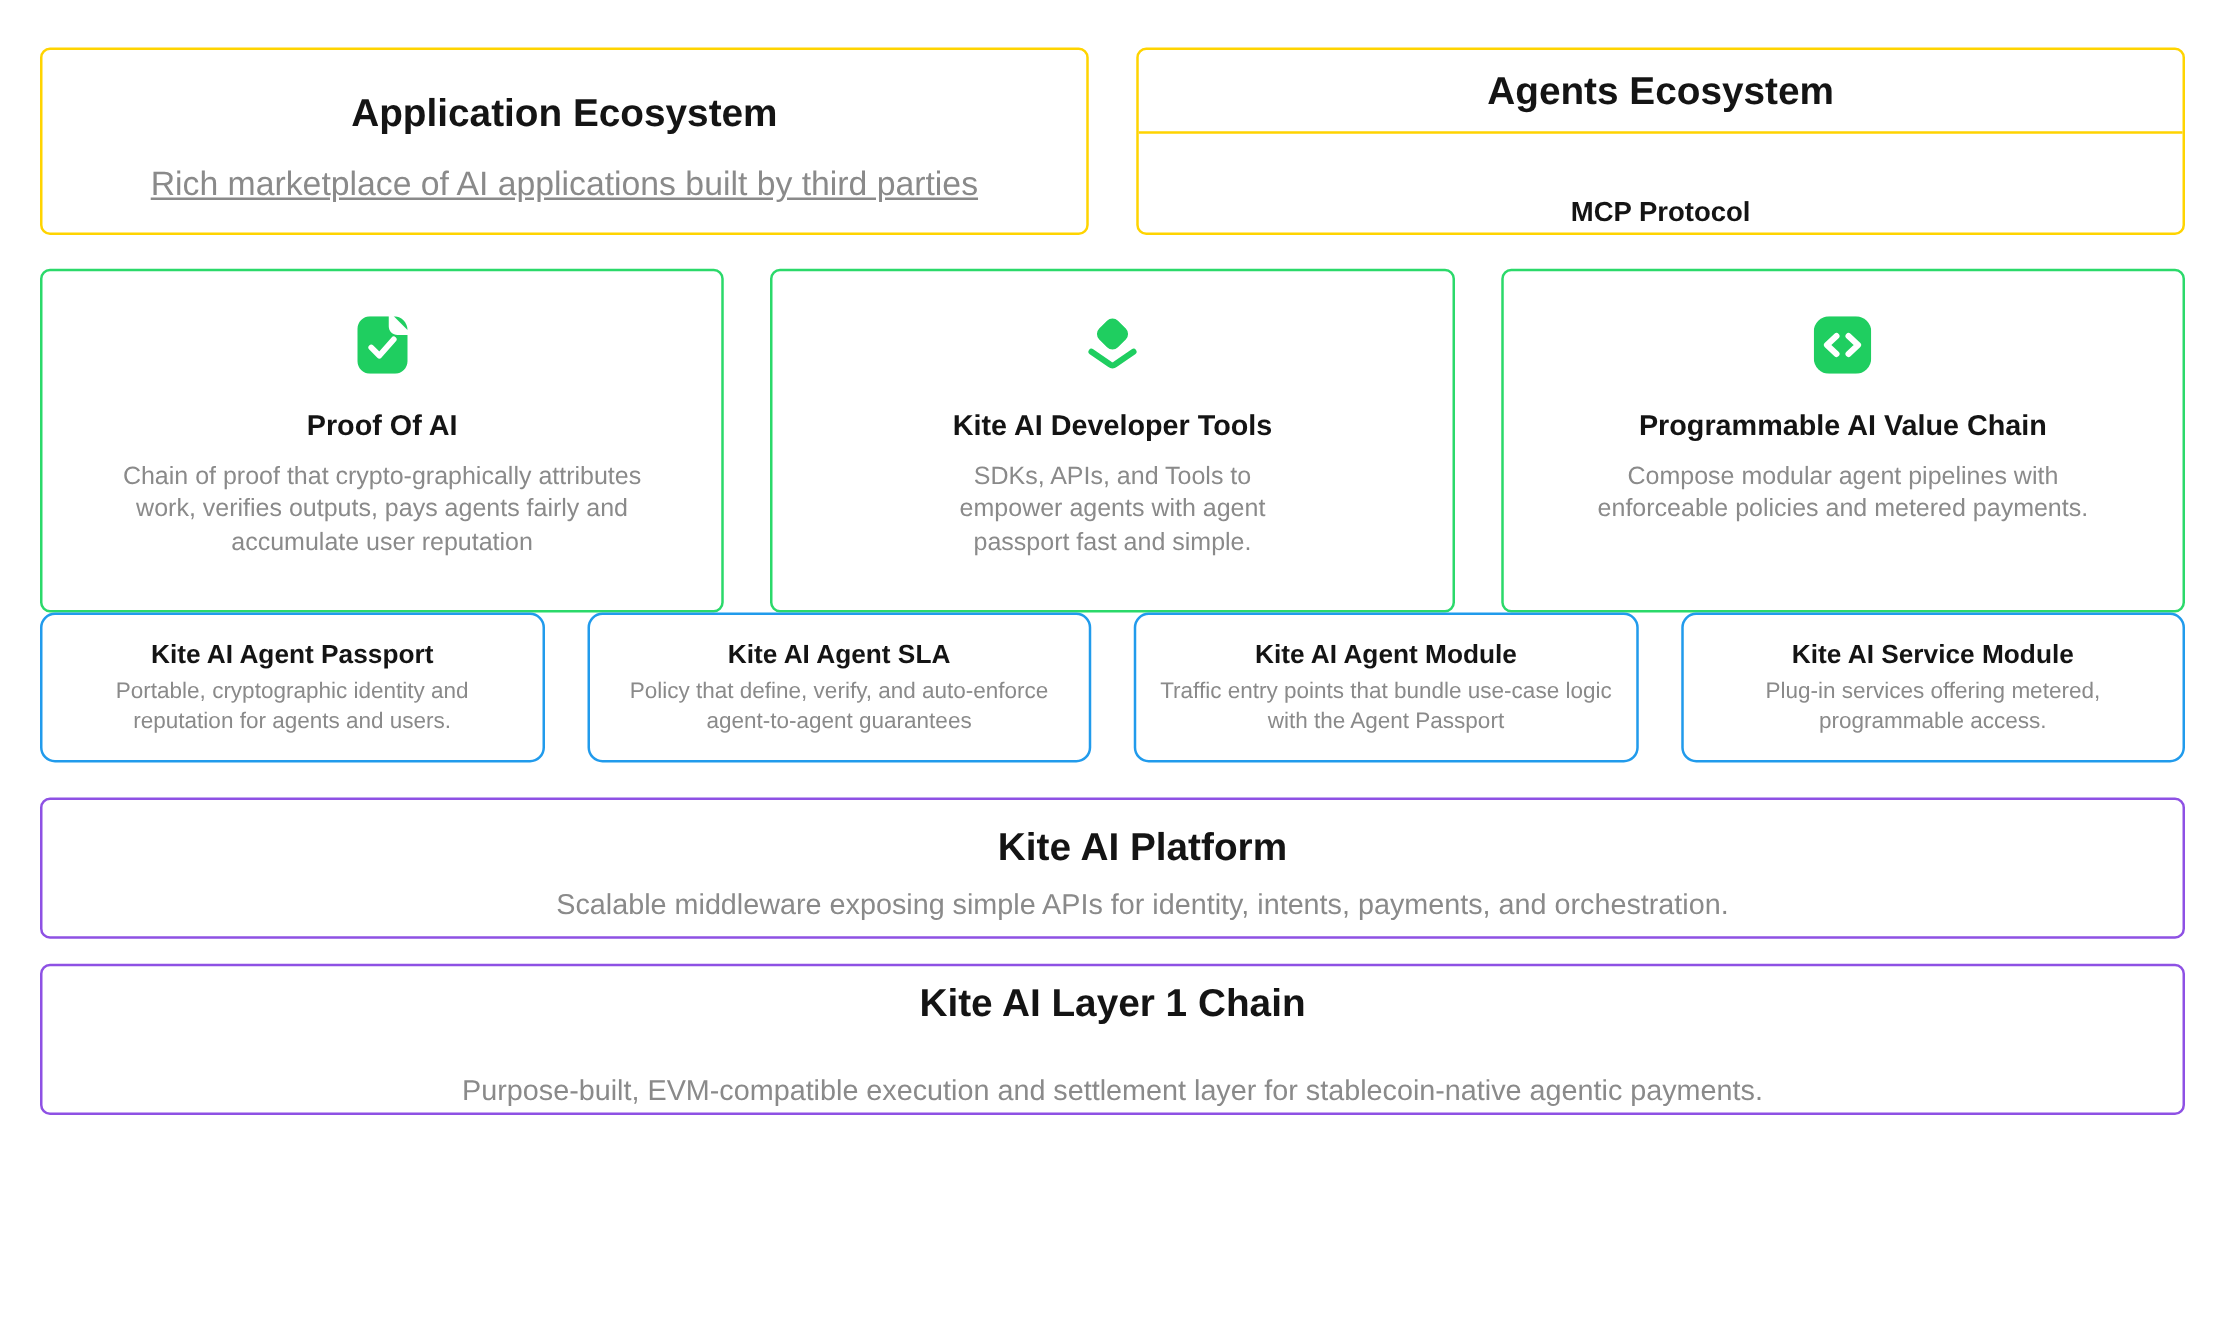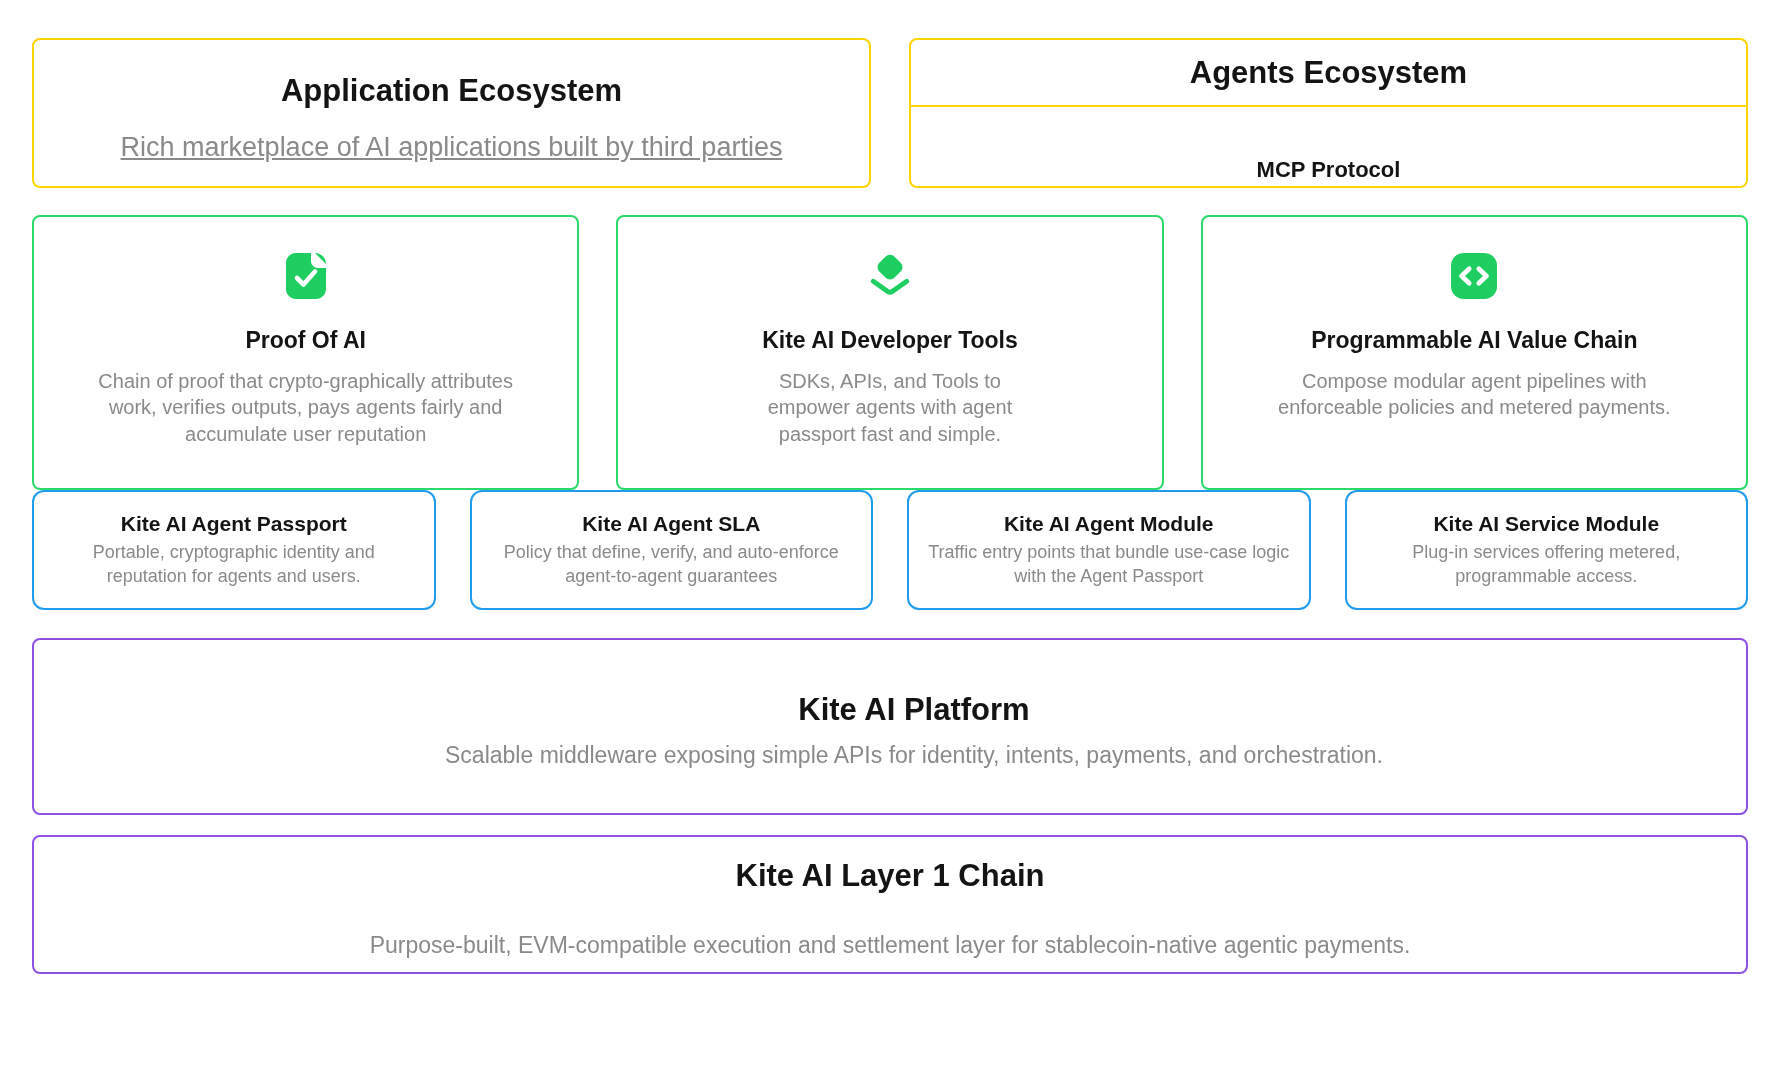--- a/index.html
+++ b/index.html
@@ -43,22 +43,22 @@
   .fd2 { max-width:395px; }
   .fd3 { max-width:290px; }
 
   
   .module { flex:1; height:120px; display:flex; flex-direction:column; align-items:center; justify-content:center; padding:8px 18px; }
   .mod-title { font-size:21px; font-weight:700; text-align:center; }
   .mod-desc { font-size:18px; color:var(--c-muted); line-height:1.3; margin-top:5px; text-align:center; }
 
   
   .band { width:100%; display:flex; flex-direction:column; align-items:center; justify-content:center; padding-top:8px; }
-  .band-platform { height:177px; margin-bottom:20px;padding-left:48px; }
-  .band-chain { height:139px;gap:24px; }
+  .band-platform { height:113px; margin-bottom:20px;padding-left:48px; }
+  .band-chain { height:121px;gap:24px; }
   .band-title { font-size:31px; font-weight:700; text-align:center; }
   .band-sub { font-size:23px; color:var(--c-muted); margin-top:14px; text-align:center; }
 </style>
 </head>
 <body>
 
 <div class="wrap">
 
   <div class="row row1">
     <div class="box yellow eco eco-app">

